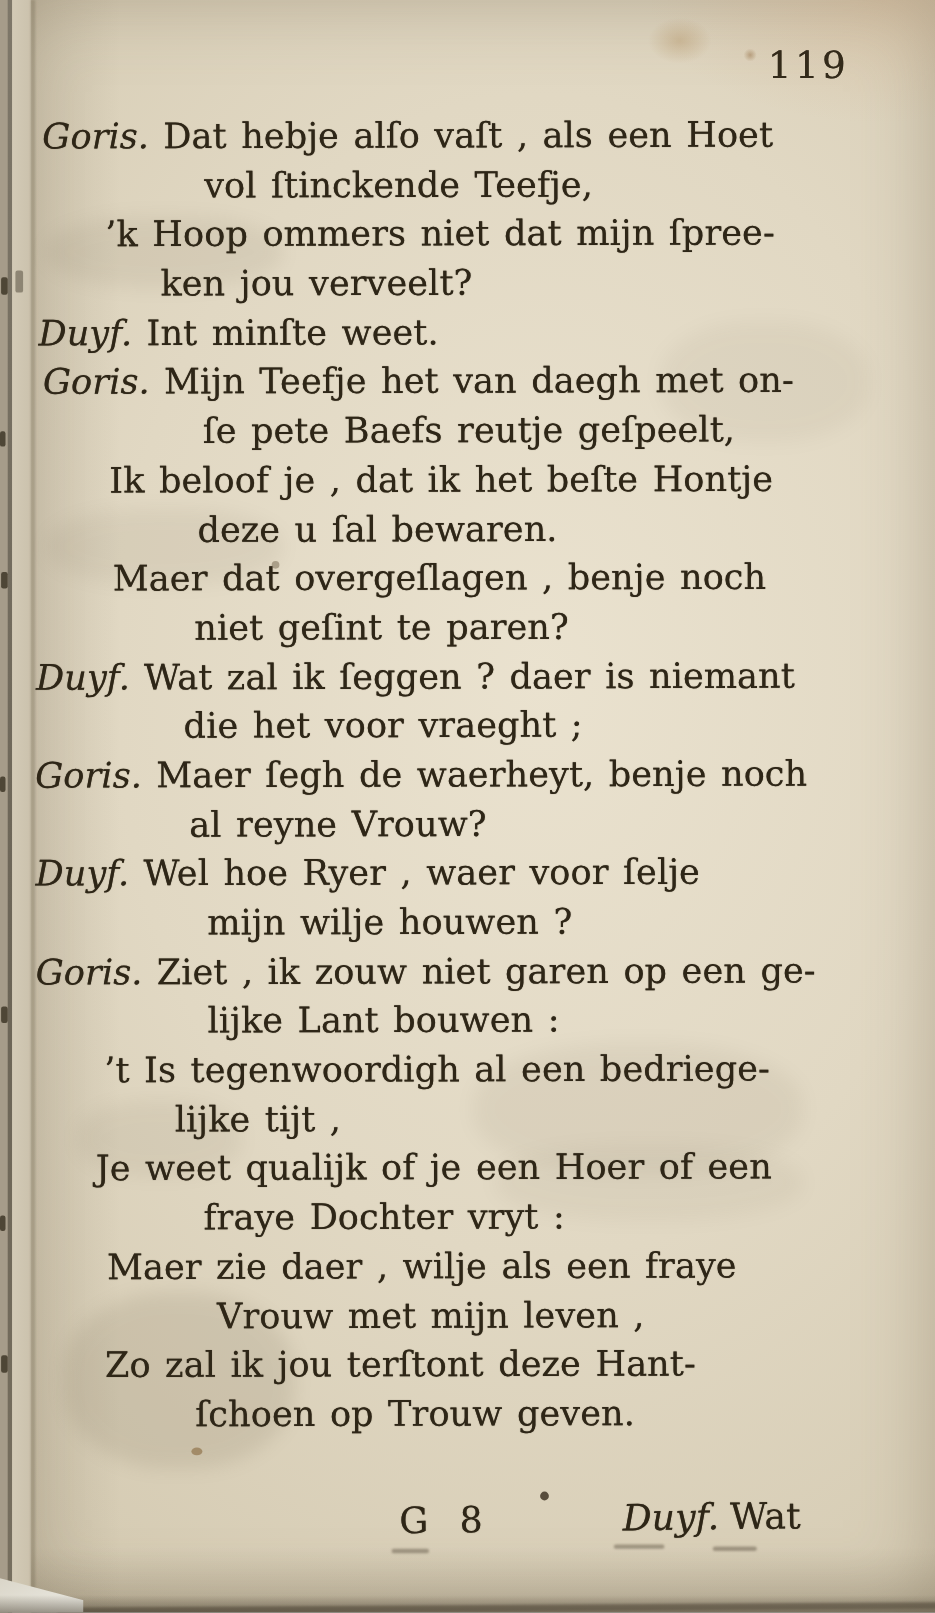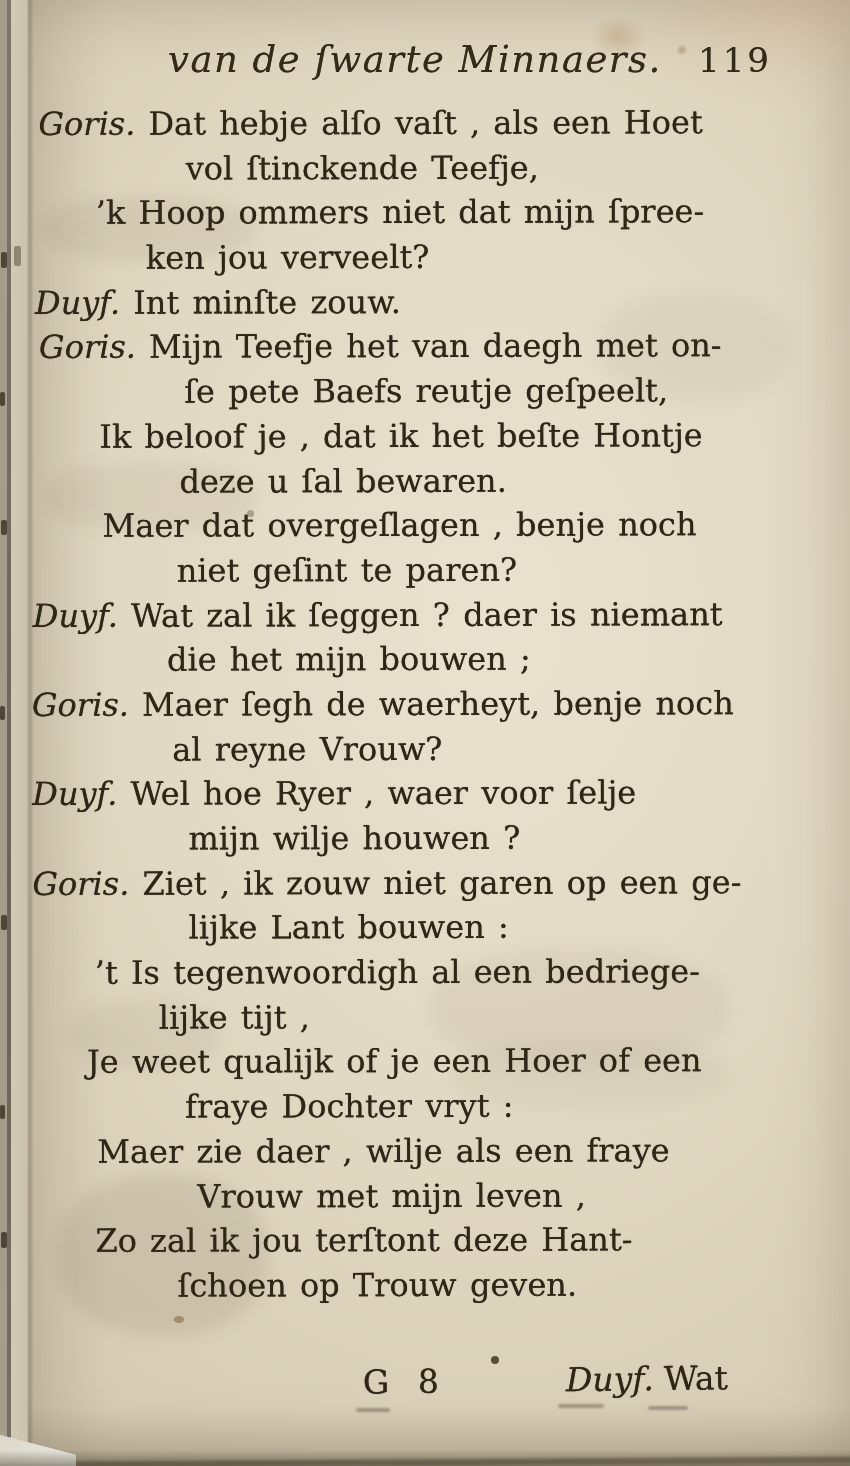--- a/index.html
+++ b/index.html
@@ -76,38 +76,37 @@
   <div class="speck" style="left:1px;top:252px;width:6px;height:16px;"></div>
   <div class="speck" style="left:0px;top:392px;width:5px;height:14px;"></div>
   <div class="speck" style="left:1px;top:520px;width:6px;height:15px;"></div>
   <div class="speck" style="left:0px;top:706px;width:5px;height:14px;"></div>
   <div class="speck" style="left:1px;top:915px;width:6px;height:15px;"></div>
   <div class="speck" style="left:0px;top:1105px;width:5px;height:14px;"></div>
   <div class="speck" style="left:1px;top:1232px;width:6px;height:16px;"></div>
   <div class="speck" style="left:14px;top:246px;width:7px;height:20px;opacity:.5;"></div>
 
   <div class="header">
-    <span class="title">van de ſwarte Minnaers.</span>
     <span class="pagenum">119</span>
   </div>
 
   <div class="body">
     <div class="line" style="margin-left:40px"><span class="speaker">Goris.</span><span>Dat hebje alſo vaſt , als een Hoet</span></div>
     <div class="line" style="margin-left:187px"><span>vol ſtinckende Teefje,</span></div>
     <div class="line" style="margin-left:97px"><span>’k Hoop ommers niet dat mijn ſpree-</span></div>
     <div class="line" style="margin-left:147px"><span>ken jou verveelt?</span></div>
-    <div class="line" style="margin-left:36px"><span class="speaker">Duyf.</span><span>Int minſte zouw.</span></div>
+    <div class="line" style="margin-left:36px"><span class="speaker">Duyf.</span><span>Int minſte weet.</span></div>
     <div class="line" style="margin-left:40px"><span class="speaker">Goris.</span><span>Mijn Teefje het van daegh met on-</span></div>
     <div class="line" style="margin-left:185px"><span>ſe pete Baefs reutje geſpeelt,</span></div>
     <div class="line" style="margin-left:100px"><span>Ik beloof je , dat ik het beſte Hontje</span></div>
     <div class="line" style="margin-left:180px"><span>deze u ſal bewaren.</span></div>
     <div class="line" style="margin-left:103px"><span>Maer dat overgeſlagen , benje noch</span></div>
     <div class="line" style="margin-left:177px"><span>niet geſint te paren?</span></div>
     <div class="line" style="margin-left:33px"><span class="speaker">Duyf.</span><span>Wat zal ik ſeggen ? daer is niemant</span></div>
-    <div class="line" style="margin-left:167px"><span>die het mijn bouwen ;</span></div>
+    <div class="line" style="margin-left:167px"><span>die het voor vraeght ;</span></div>
     <div class="line" style="margin-left:32px"><span class="speaker">Goris.</span><span>Maer ſegh de waerheyt, benje noch</span></div>
     <div class="line" style="margin-left:172px"><span>al reyne Vrouw?</span></div>
     <div class="line" style="margin-left:32px"><span class="speaker">Duyf.</span><span>Wel hoe Ryer , waer voor ſelje</span></div>
     <div class="line" style="margin-left:188px"><span>mijn wilje houwen ?</span></div>
     <div class="line" style="margin-left:32px"><span class="speaker">Goris.</span><span>Ziet , ik zouw niet garen op een ge-</span></div>
     <div class="line" style="margin-left:188px"><span>lijke Lant bouwen :</span></div>
     <div class="line" style="margin-left:94px"><span>’t Is tegenwoordigh al een bedriege-</span></div>
     <div class="line" style="margin-left:158px"><span>lijke tijt ,</span></div>
     <div class="line" style="margin-left:86px"><span>Je weet qualijk of je een Hoer of een</span></div>
     <div class="line" style="margin-left:184px"><span>fraye Dochter vryt :</span></div>

